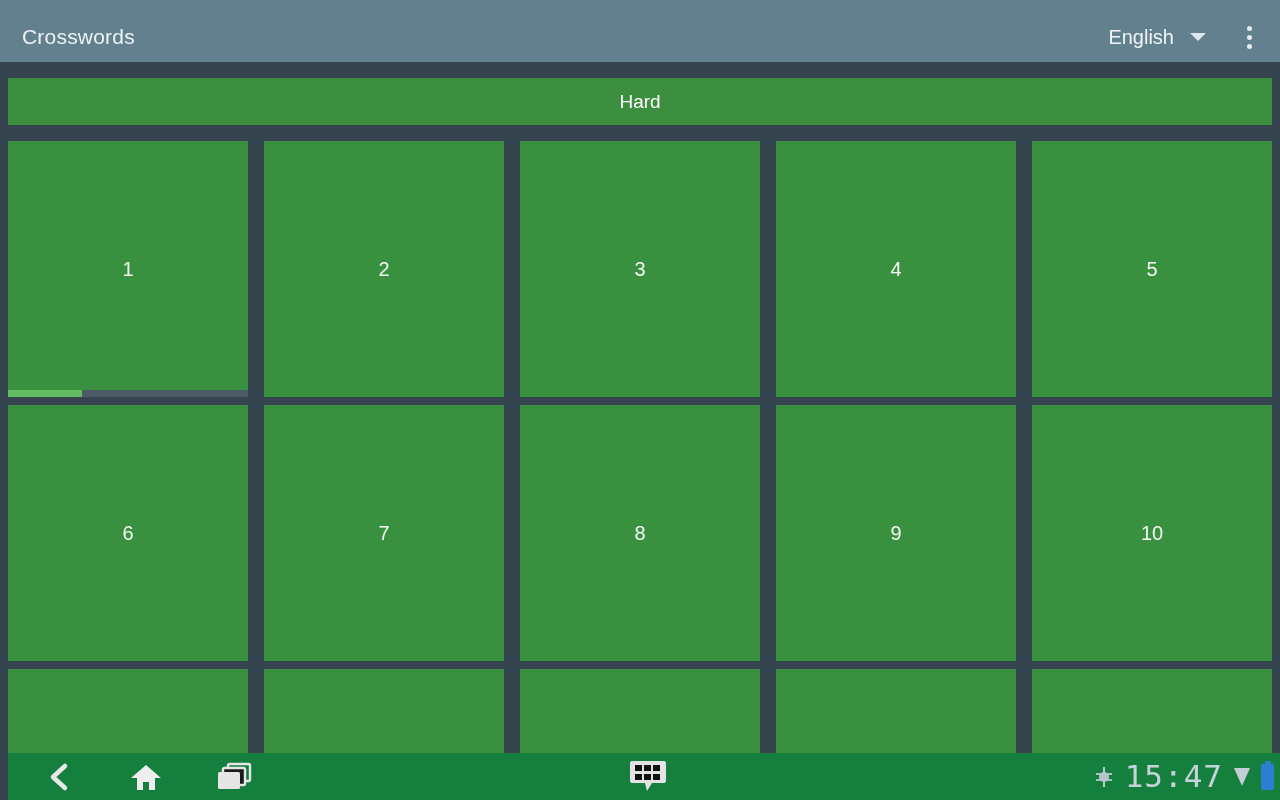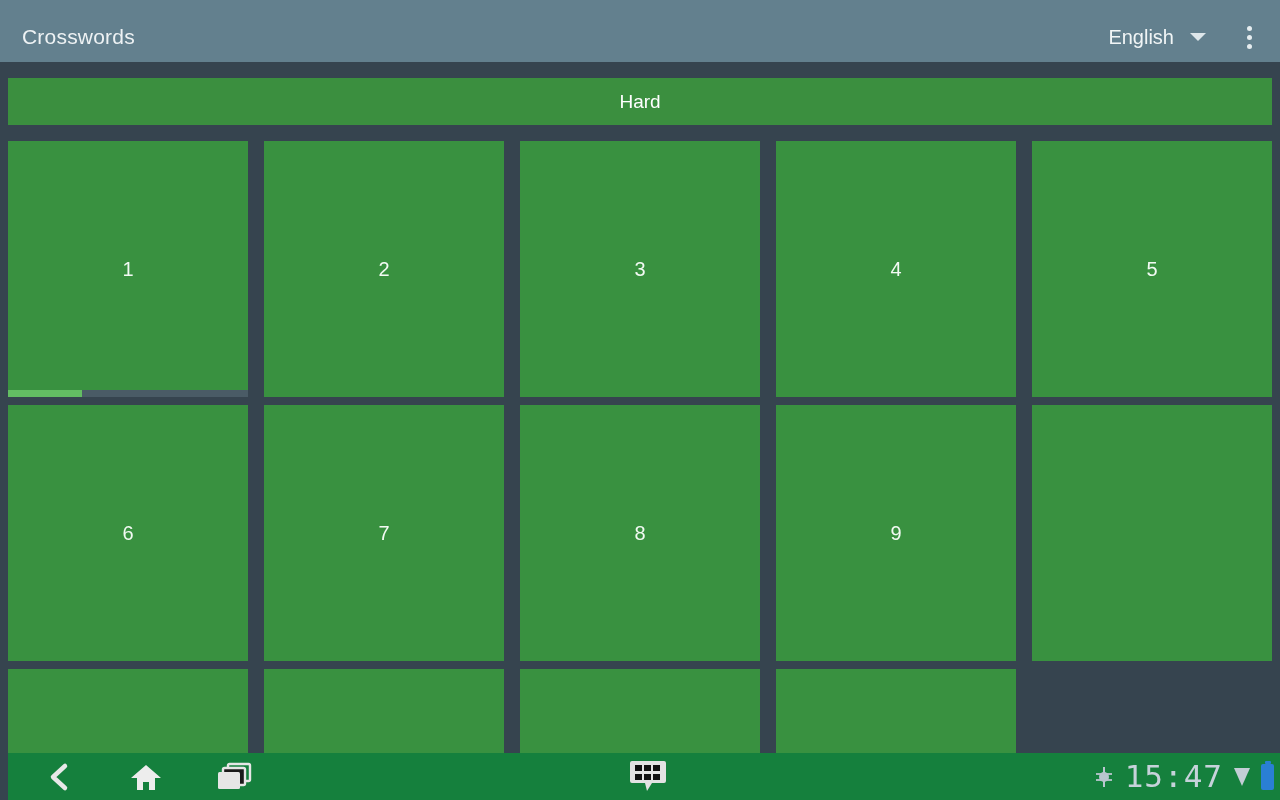--- a/index.html
+++ b/index.html
@@ -260,20 +260,23 @@
         <span class="tile-number">6</span>
       </div>
       <div class="tile" style="background: rgb(57, 145, 64);">
         <span class="tile-number">7</span>
       </div>
       <div class="tile" style="background: rgb(57, 145, 64);">
         <span class="tile-number">8</span>
       </div>
       <div class="tile" style="background: rgb(57, 145, 64);">
         <span class="tile-number">9</span>
+      </div>
+      <div class="tile" style="background: rgb(57, 145, 64);">
+        <span class="tile-number">10</span>
       </div>
       <div class="tile" style="background: rgb(57, 145, 64);">
         <span class="tile-number"></span>
       </div>
       <div class="tile" style="background: rgb(57, 145, 64);">
         <span class="tile-number"></span>
       </div>
       <div class="tile" style="background: rgb(57, 145, 64);">
         <span class="tile-number"></span>
       </div>

